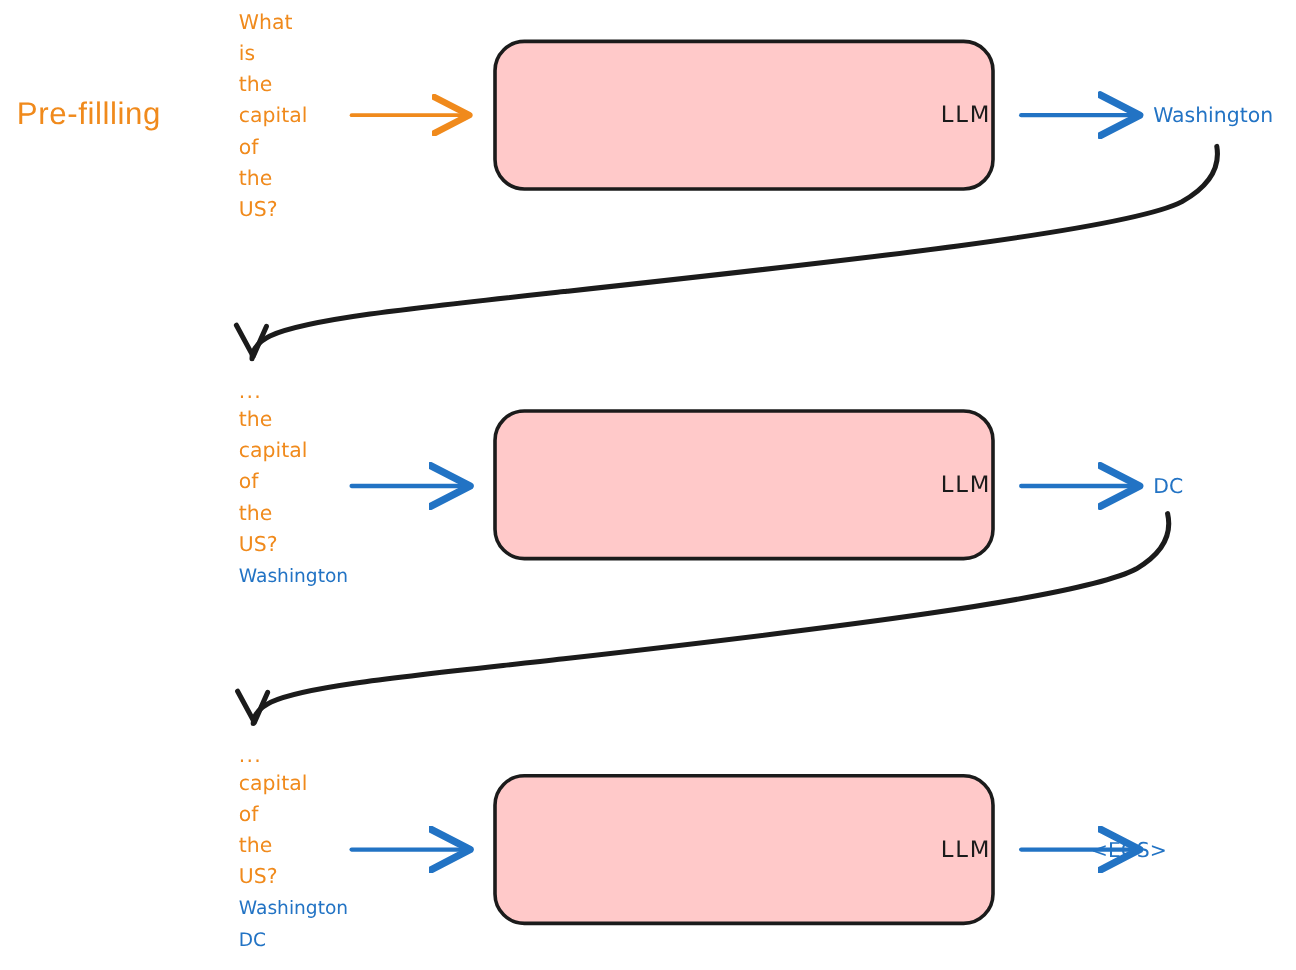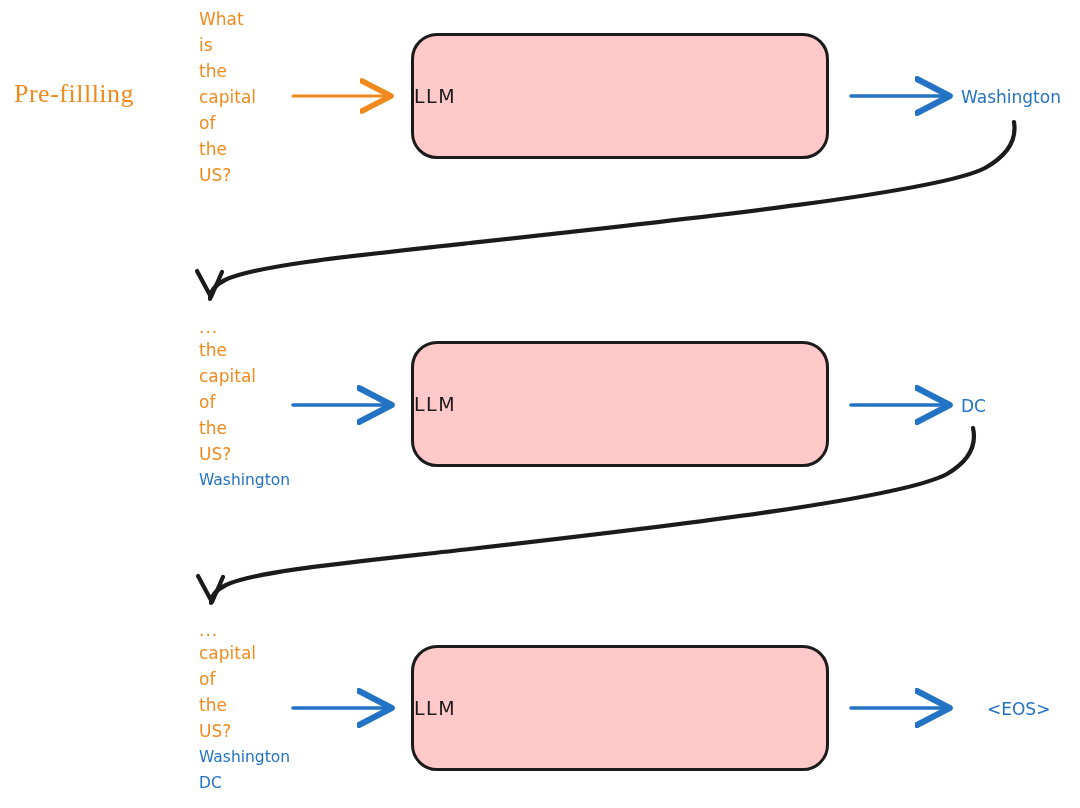--- a/index.html
+++ b/index.html
@@ -21,21 +21,21 @@
     position: absolute;
     left: 0;
     top: 0;
     width: 1080px;
     height: 808px;
     pointer-events: none;
   }
   
   .stage-label {
     position: absolute;
-    font-family: Liberation Serif, serif;
+    font-family: Liberation Sans, sans-serif;
     font-size: 26px;
     font-weight: 400;
     letter-spacing: 0.5px;
     white-space: nowrap;
   }
   .stage-label.orange { color: #F08A1C; }
   .stage-label.blue   { color: #2273C4; }
 
   
   .token-col {
@@ -61,21 +61,21 @@
 
   
   .llm-box {
     position: absolute;
     background: #FFC9C9;
     border: 3px solid #1b1b1b;
     border-radius: 26px;
     box-sizing: border-box;
     display: flex;
     align-items: center;
-    justify-content: flex-start;
+    justify-content: flex-end;
   }
   .llm-text {
     font-family: "DejaVu Sans", sans-serif;
     font-size: 19px;
     color: #1b1b1b;
     letter-spacing: 1.5px;
   }
 
   
   .out-token {
@@ -172,15 +172,15 @@
     <span class="token orange">the</span>
     <span class="token orange">US?</span>
     <span class="token blue">Washington</span>
     <span class="token blue">DC</span>
   </div>
 
   <div class="llm-box" style="left:411px; top:645px; width:418px; height:126px;">
     <span class="llm-text">LLM</span>
   </div>
 
-  <div class="out-token" style="left:987px; top:699px;">&lt;EOS&gt;</div>
+  <div class="out-token" style="left:909px; top:699px;">&lt;EOS&gt;</div>
 
 </div>
 
 </body></html>

